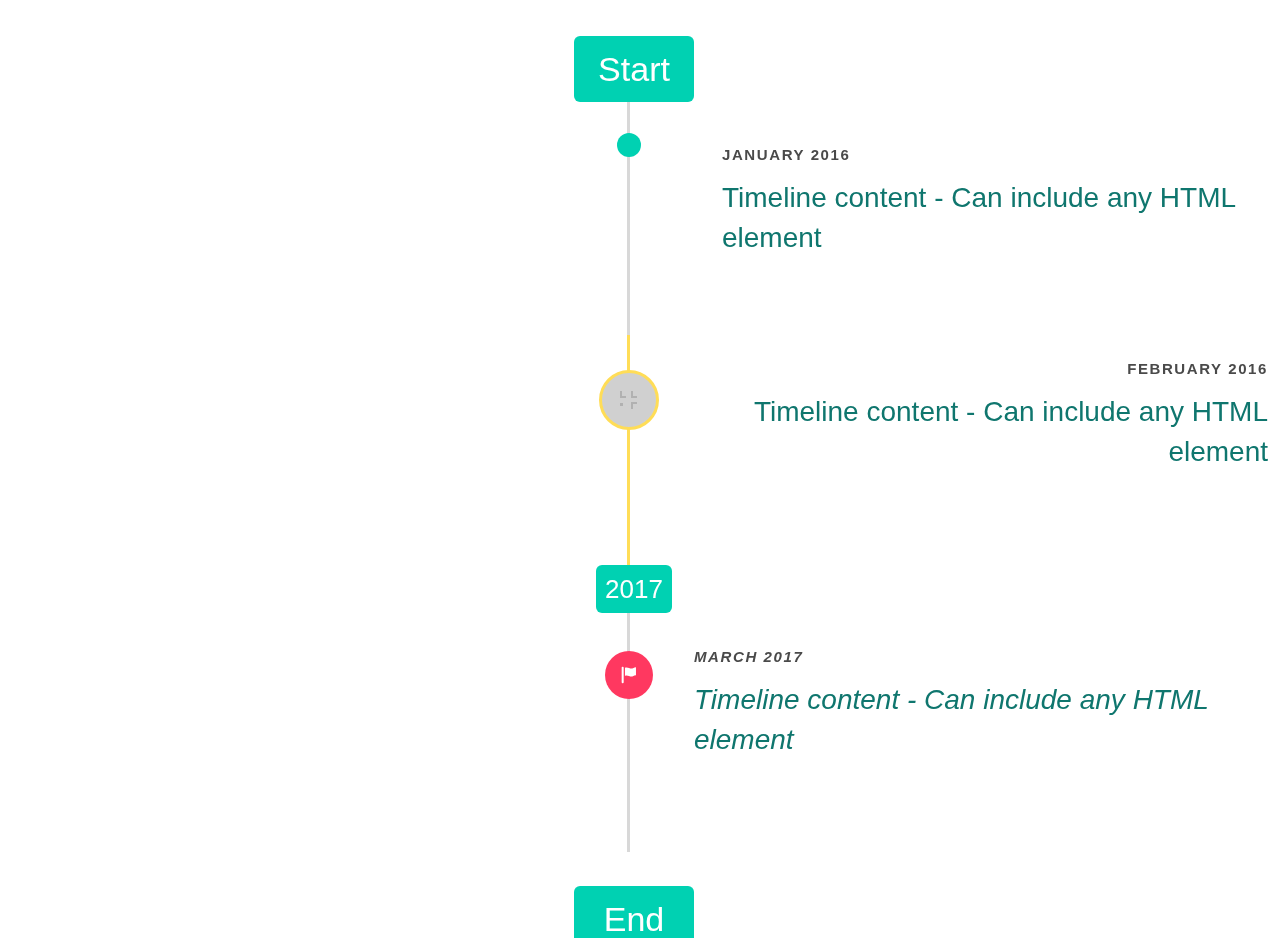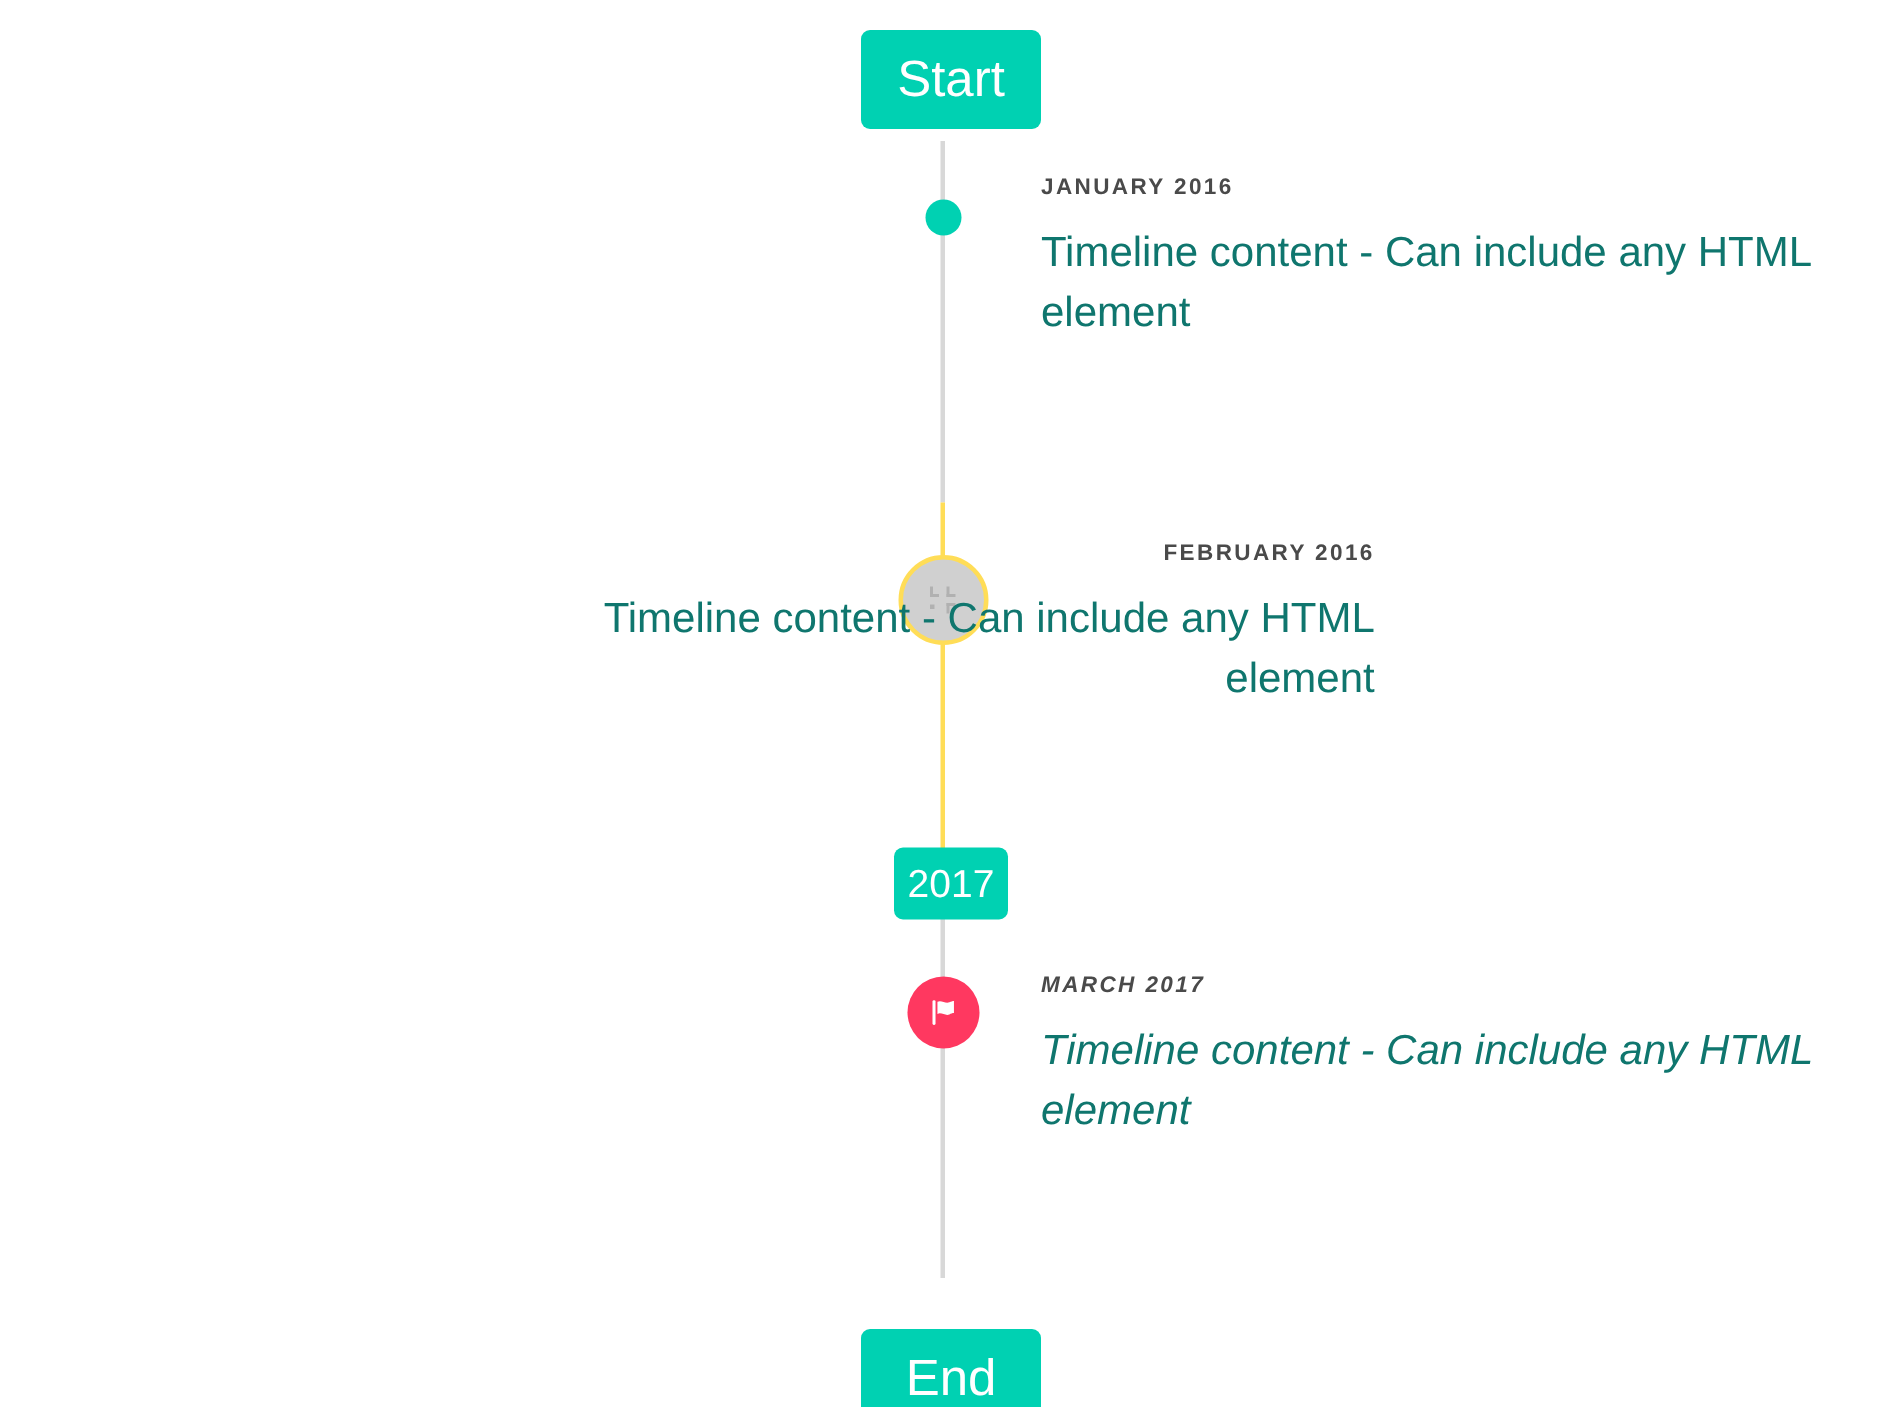--- a/index.html
+++ b/index.html
@@ -53,33 +53,33 @@
   .pill-large {
     width: 120px;
     height: 66px;
     font-size: 34px;
   }
   .pill-small {
     width: 76px;
     height: 48px;
     font-size: 26px;
   }
-  .pill-start { top: 20px; text-align: center; }
+  .pill-start { top: 36px; text-align: center; }
   .pill-mid   { top: 565px; }
   .pill-end   { top: 886px; }
 
   
   .item {
     position: absolute;
     width: 1268px;
     box-sizing: border-box;
     display: flex;
   }
   .item-right { left: 0; justify-content: flex-start; }
-  .item-left  { left: 0; justify-content: center; }
+  .item-left  { left: 0; justify-content: flex-end; }
 
   .item-body {
     box-sizing: border-box;
   }
   .item-right .item-body {
     margin-left: 694px;
     width: 530px;
     text-align: left;
   }
   .item-left .item-body {
@@ -98,21 +98,21 @@
     line-height: 1.2;
   }
   .item-content {
     font-size: 28px;
     font-weight: normal;
     color: #0f766e;
     line-height: 1.42;
     margin: 0;
   }
 
-  .item-jan { top: 116px; }
+  .item-jan { top: 146px; padding-left: 28px; }
   .item-feb { top: 360px; }
   .item-mar { top: 648px; font-style: italic; }
 
   
   .marker {
     position: absolute;
     left: 628.5px;
     transform: translateX(-50%);
     box-sizing: border-box;
     border-radius: 50%;

